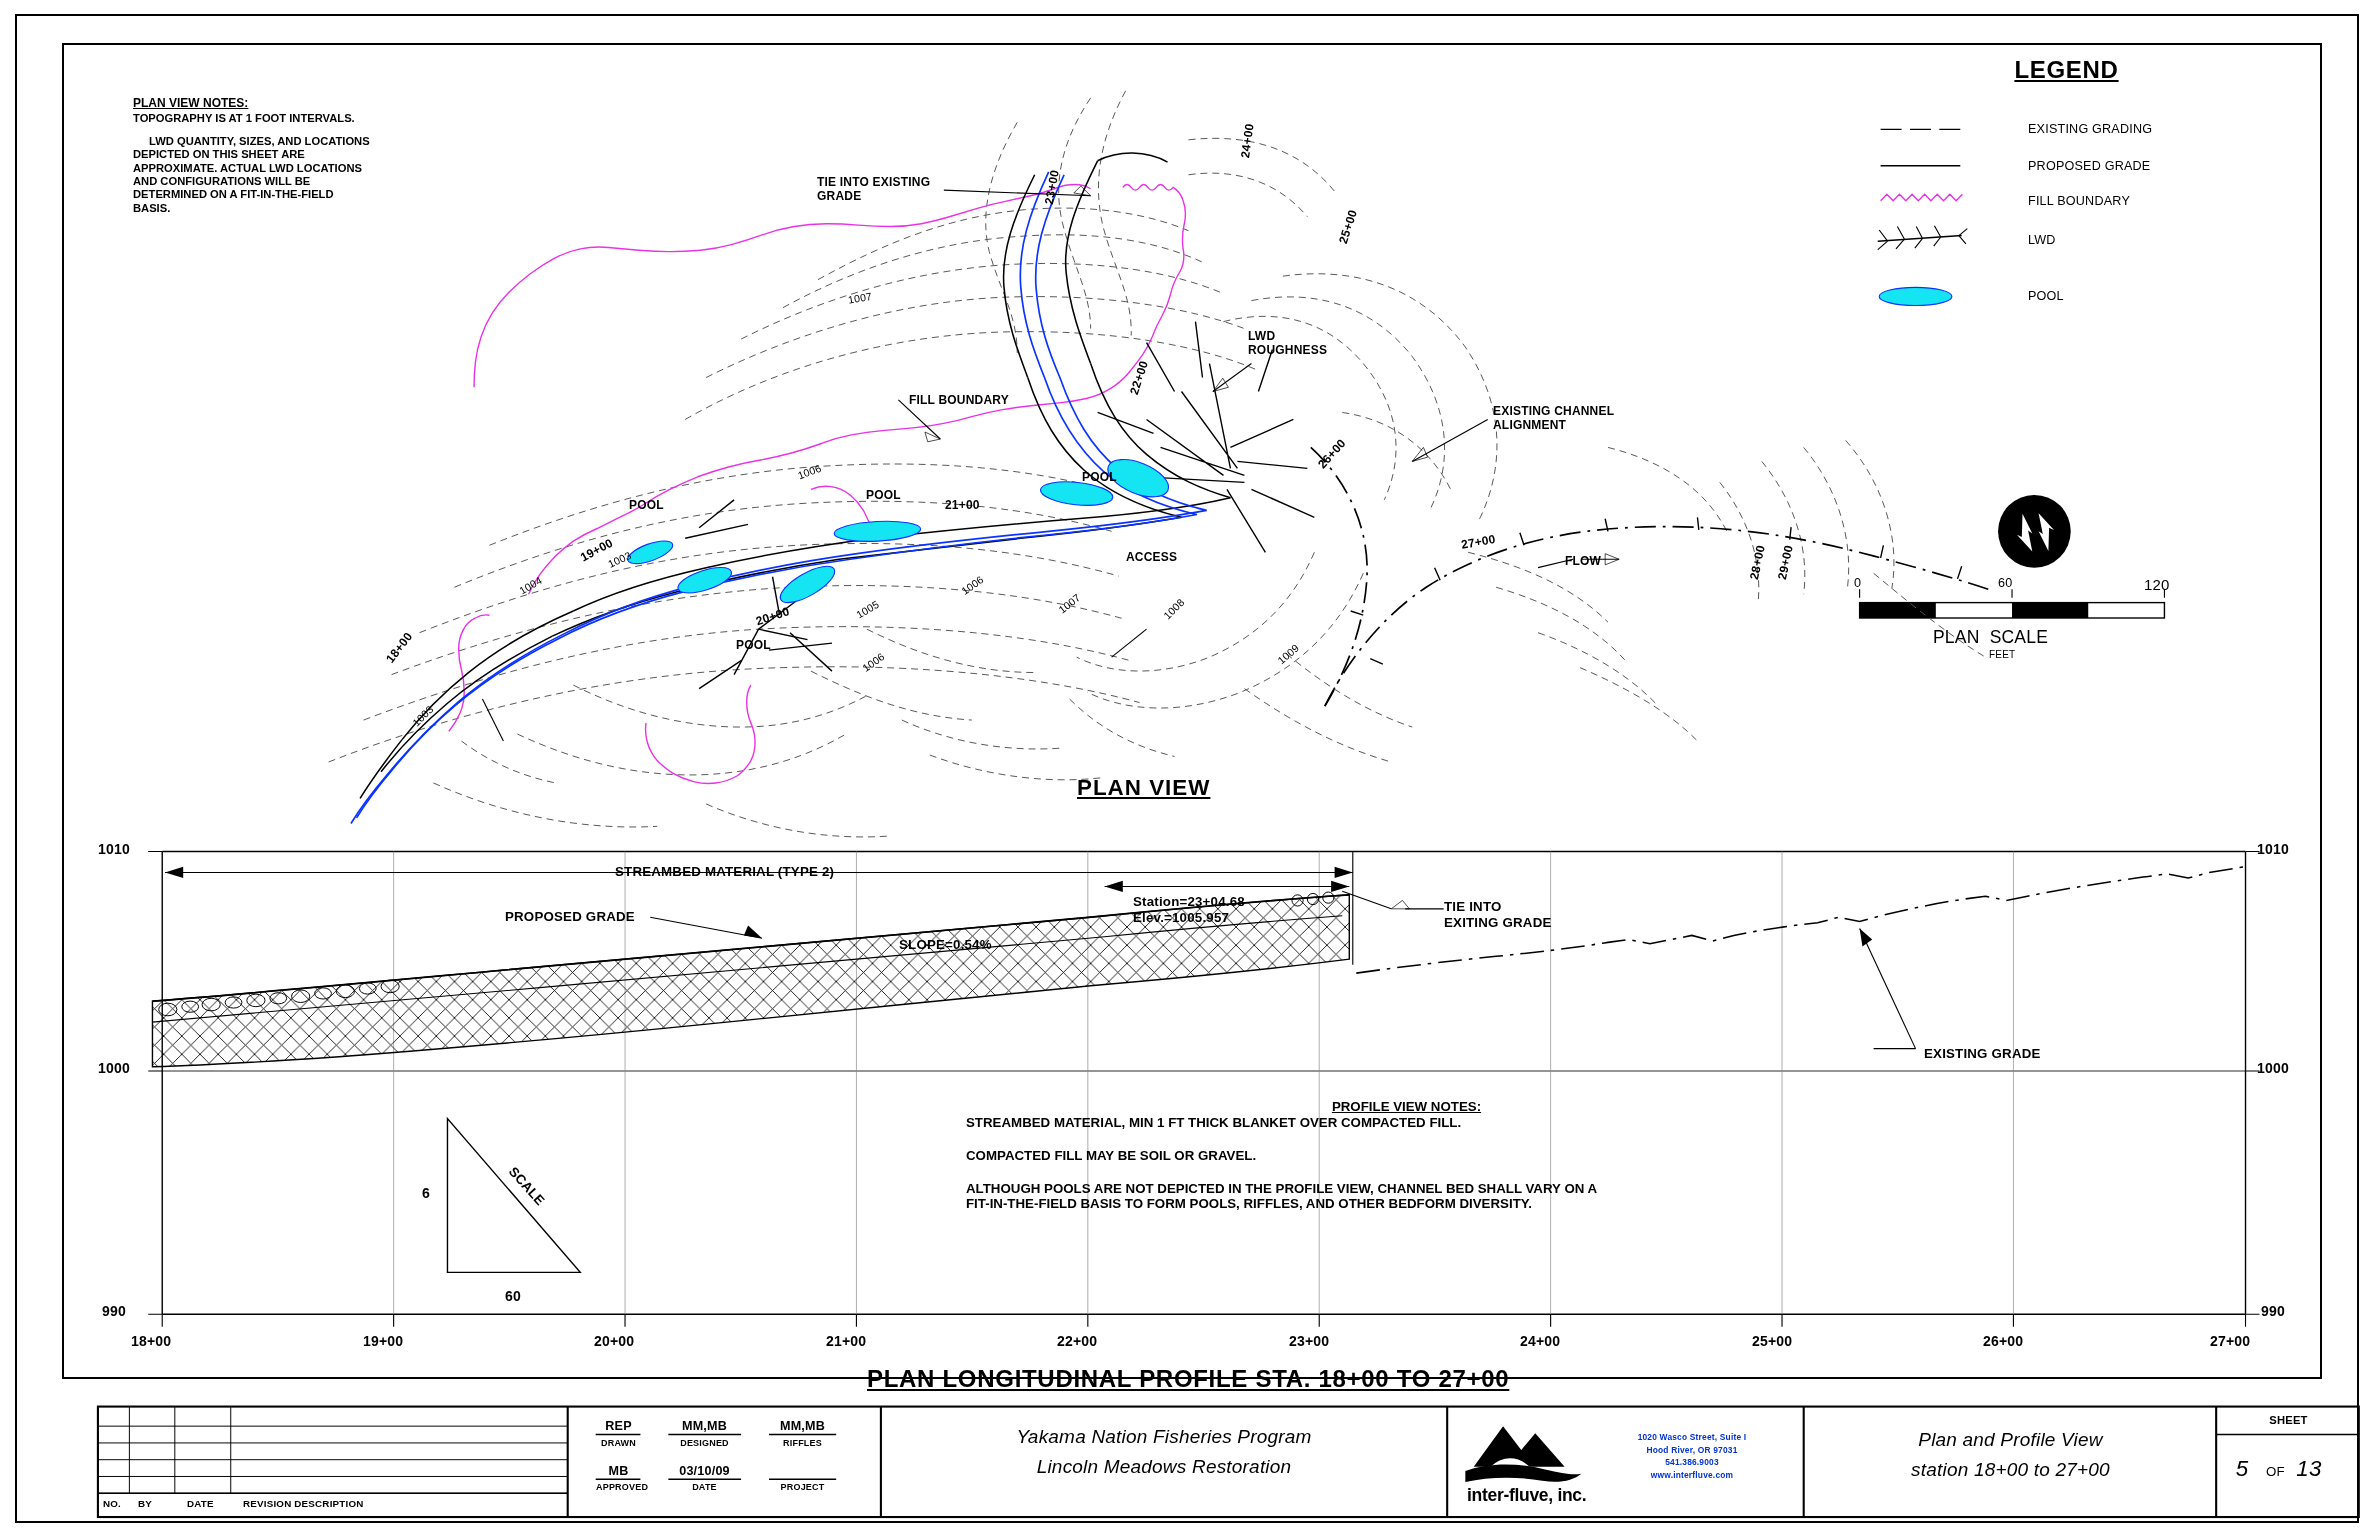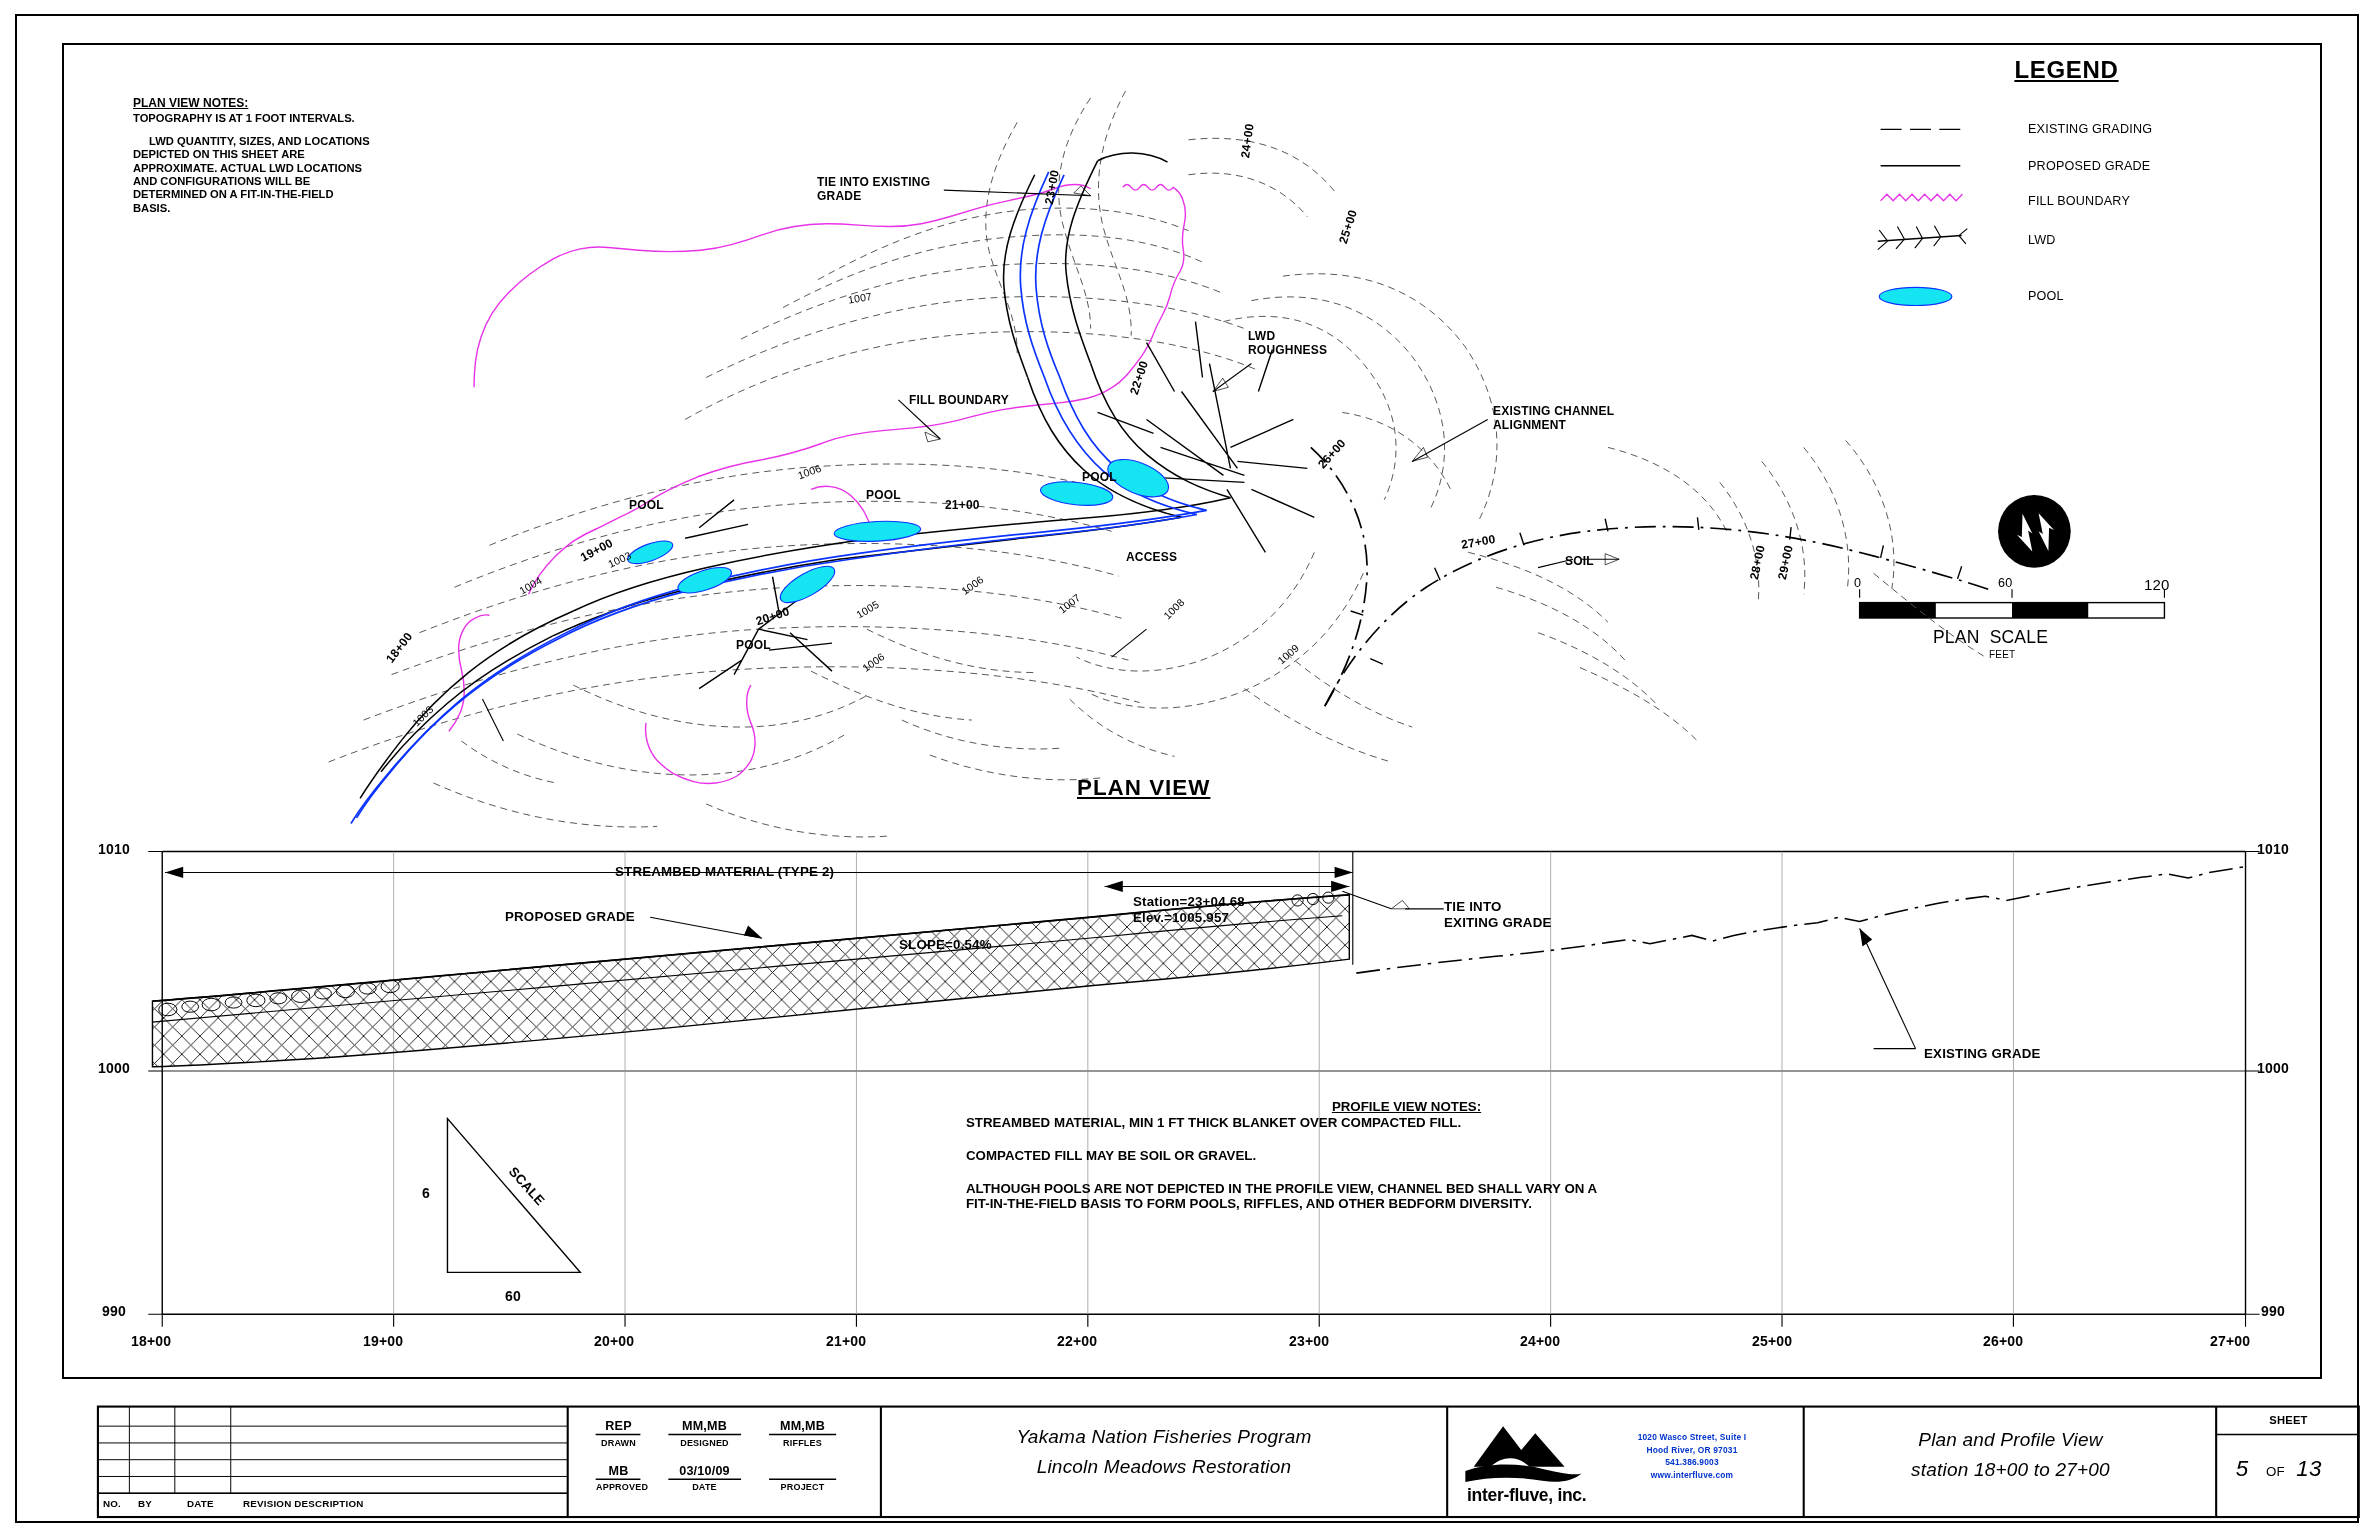--- a/index.html
+++ b/index.html
@@ -231,21 +231,21 @@
   </svg>
 
   <div class="txt b" style="left:817px;top:175px;font-size:12px;line-height:14px;">TIE INTO EXISTING
 GRADE</div>
   <div class="txt b" style="left:909px;top:393px;font-size:12px;">FILL BOUNDARY</div>
   <div class="txt b" style="left:1248px;top:329px;font-size:12px;line-height:14px;">LWD
 ROUGHNESS</div>
   <div class="txt b" style="left:1493px;top:404px;font-size:12px;line-height:14px;">EXISTING CHANNEL
 ALIGNMENT</div>
   <div class="txt b" style="left:1126px;top:550px;font-size:12px;">ACCESS</div>
-  <div class="txt b" style="left:1565px;top:554px;font-size:12px;">SOIL</div>
+  <div class="txt b" style="left:1565px;top:554px;font-size:12px;">FLOW</div>
   <div class="txt b" style="left:629px;top:498px;font-size:12px;">POOL</div>
   <div class="txt b" style="left:866px;top:488px;font-size:12px;">POOL</div>
   <div class="txt b" style="left:1082px;top:470px;font-size:12px;">POOL</div>
   <div class="txt b" style="left:736px;top:638px;font-size:12px;">POOL</div>
   <div class="txt b" style="left:945px;top:498px;font-size:12px;">21+00</div>
 
   <div class="txt b" style="left:383px;top:657px;font-size:12px;transform:rotate(-52deg);transform-origin:left top;">18+00</div>
   <div class="txt b" style="left:578px;top:552px;font-size:12px;transform:rotate(-28deg);transform-origin:left top;">19+00</div>
   <div class="txt b" style="left:754px;top:615px;font-size:12px;transform:rotate(-18deg);transform-origin:left top;">20+00</div>
   <div class="txt b" style="left:1127px;top:392px;font-size:12px;transform:rotate(-72deg);transform-origin:left top;">22+00</div>
@@ -400,20 +400,21 @@
     <div class="b" style="font-size:13.3px;margin-top:1.4px;">STREAMBED MATERIAL, MIN 1 FT THICK BLANKET OVER COMPACTED FILL.</div>
     <div class="b" style="font-size:13.3px;margin-top:18px;">COMPACTED FILL MAY BE SOIL OR GRAVEL.</div>
     <div class="b" style="font-size:13.3px;margin-top:18px;">ALTHOUGH POOLS ARE NOT DEPICTED IN THE PROFILE VIEW, CHANNEL BED SHALL VARY ON A</div>
     <div class="b" style="font-size:13.3px;">FIT-IN-THE-FIELD BASIS TO FORM POOLS, RIFFLES, AND OTHER BEDFORM DIVERSITY.</div>
   </div>
 
   <div class="txt b" style="left:422px;top:1185px;font-size:14px;">6</div>
   <div class="txt b" style="left:505px;top:1288px;font-size:14px;">60</div>
   <div class="txt b" style="left:517px;top:1164px;font-size:13.3px;transform:rotate(48deg);transform-origin:left top;">SCALE</div>
 
+  <div class="txt b u" style="left:867px;top:1365px;font-size:24px;letter-spacing:0.7px;">PLAN LONGITUDINAL PROFILE STA. 18+00 TO 27+00</div>
 
   <svg width="2377" height="1538" style="pointer-events:none;" viewBox="0 0 3400 2200">
     <rect x="140" y="2012" width="3234" height="158" fill="none" stroke="#000" stroke-width="3"></rect>
 
     <path class="line" d="M140 2040 H812 M140 2064 H812 M140 2088 H812 M140 2112 H812 M140 2136 H812" stroke-width="1.4"></path>
     <path class="line" d="M185 2012 V2136 M250 2012 V2136 M330 2012 V2136" stroke-width="1.4"></path>
     <path class="line" d="M140 2136 H812" stroke-width="2"></path>
     <path class="line" d="M812 2012 V2170" stroke-width="3"></path>
 
     <path class="line" d="M812 2012 H1260" stroke-width="0"></path>

